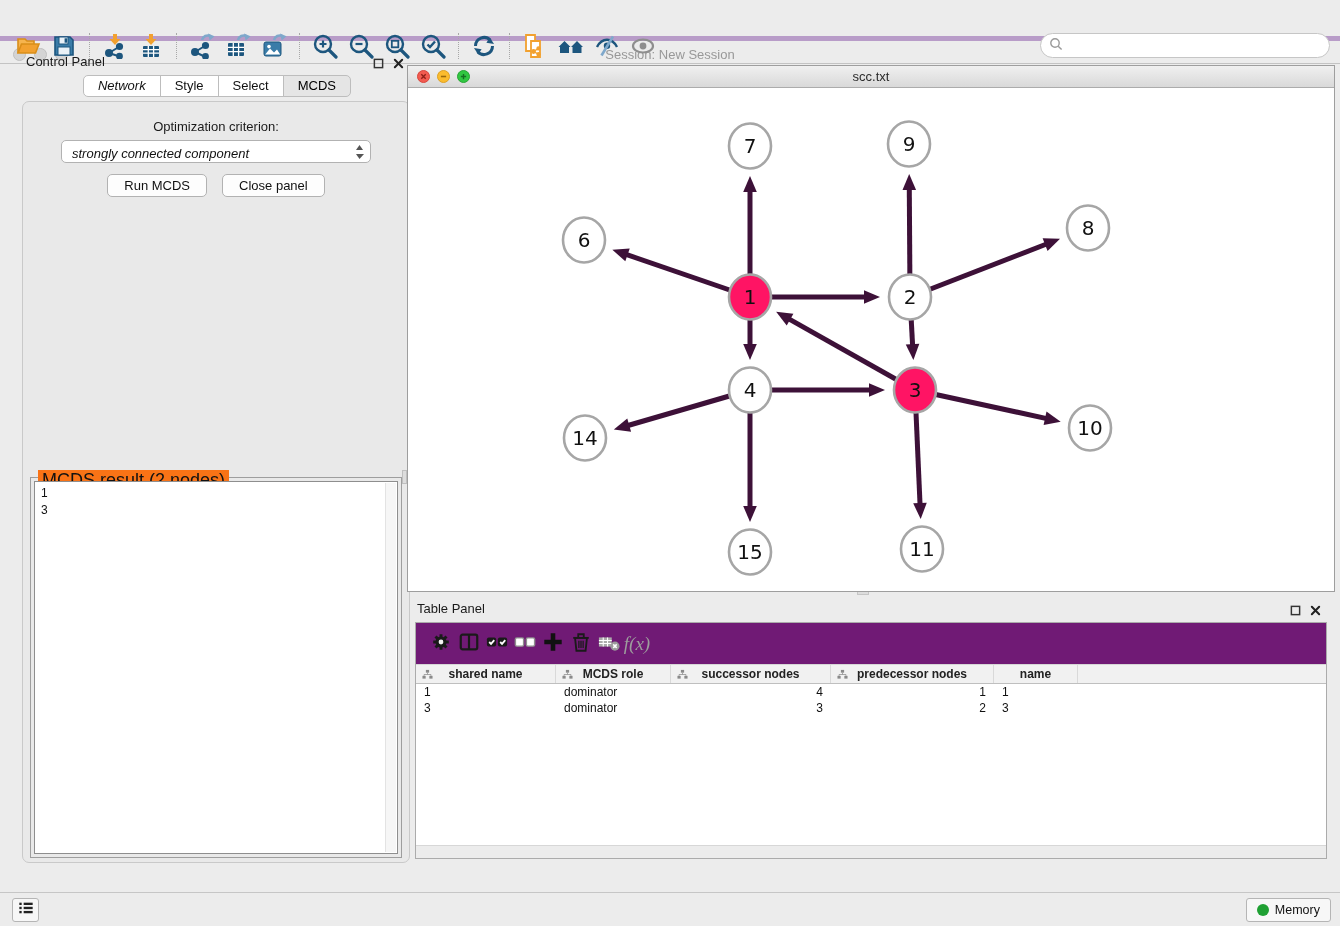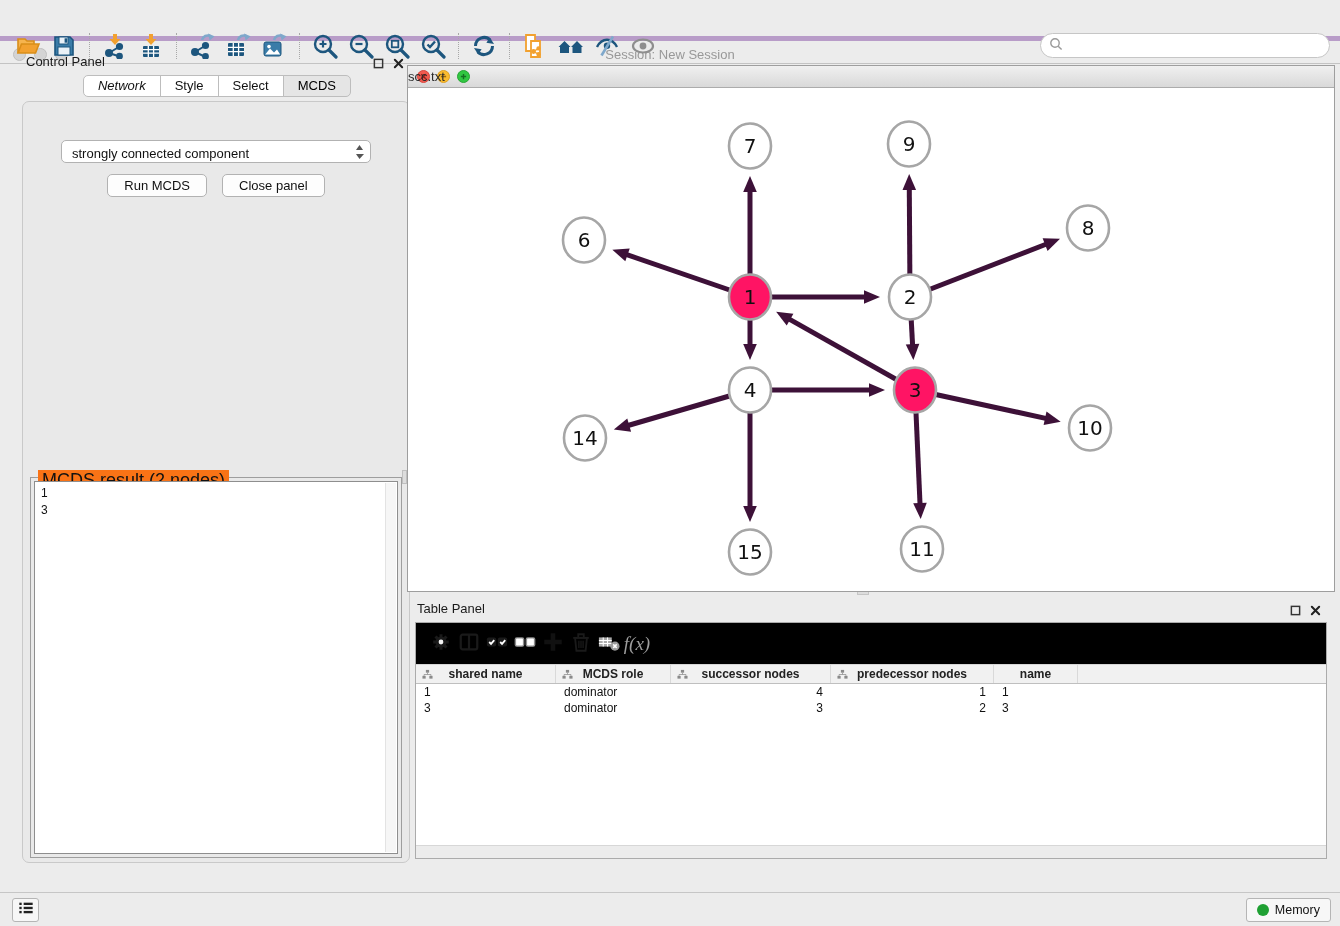--- a/index.html
+++ b/index.html
@@ -30,49 +30,49 @@
   .panel-header { position:relative; height:27px; }
   .panel-header .panel-title { position:absolute; left:10px; top:6px; font-size:13px; color:#1A1A1A; }
   .panel-header .win-icons { position:absolute; right:14px; top:7px; display:flex; gap:9px; }
   .tabs-row { display:flex; justify-content:center; position:relative; z-index:2; }
   .tab { height:22px; line-height:20px; padding:0 14px; background:#FFFFFF; border:1px solid #BDBDBD; font-size:13px; color:#111; margin-left:-1px; cursor:default; }
   .tab:first-child { border-radius:5px 0 0 5px; margin-left:0;font-style:italic; }
   .tab:last-child { border-radius:0 5px 5px 0; }
   .tab.selected { background:#E5E5E5; color:#000000; }
   .cp-content { position:absolute; top:53px; left:6px; right:8px; bottom:12px; background:#E9E9E9; border:1px solid #C9C9C9; border-radius:7px; }
   .opt-label { position:absolute; top:17px; left:0; right:0; text-align:center; font-size:13px; color:#1A1A1A; }
-  .cp-select { position:absolute; top:38px; left:38px; width:310px; height:23px; background:#fff; border:1px solid #B2B2B2; border-radius:5px; display:flex; align-items:center; padding:4px 6px 0 10px; font-size:13px; color:#111; }
+  .cp-select { position:absolute; top:38px; left:38px; width:310px; height:23px; background:#fff; border:1px solid #B2B2B2; border-radius:5px; display:flex; align-items:center; padding:4px 6px 0 10px; font-size:13px; color:#111;font-style:italic; }
   .cp-select .sel-text { flex:1; }
   .cp-buttons { position:absolute; top:72px; left:0; right:0; display:flex; justify-content:center; gap:15px; }
   .btn { height:23px; padding:0 16px; background:#FDFDFD; border:1px solid #B2B2B2; border-radius:5px; font-size:13px; color:#111; line-height:21px; cursor:default; }
   .result-group { position:absolute; left:7px; right:7px; top:375px; bottom:4px; border:1px solid #9E9E9E; }
   .result-title { position:absolute; top:-8px; left:7px; background:#f97316; padding:0 4px; font-size:18px; color:#111; }
   .result-area { position:absolute; inset:3px; background:#fff; border:1px solid #8E8E8E; font-size:12px; color:#111; padding:3px 0 0 6px; overflow:hidden; }
   .result-area .scrolltrack { position:absolute; top:1px; bottom:1px; right:1px; width:11px; background:#F6F6F6; border-left:1px solid #E3E3E3; }
   .rline { line-height:17px; }
   
   .grip-v { position:absolute; left:402px; top:65px; width:5px; height:527px; }
   .grip-v i { position:absolute; top:405px; left:0; width:5px; height:14px; background:#DDD; border:1px solid #BFBFBF; display:block; }
   .grip-h { position:absolute; left:407px; top:591px; width:928px; height:4px; }
   .grip-h i { position:absolute; left:450px; top:0; width:12px; height:4px; background:#DDD; border:1px solid #C6C6C6; display:block; }
   
   .net-window { position:absolute; left:407px; top:65px; width:928px; height:527px; border:1px solid #9E9E9E; background:#fff; }
   .net-titlebar { position:relative; height:22px; background:linear-gradient(#F0F0F0,#D9D9D9); border-bottom:1px solid #ACACAC; }
-  .net-title { position:absolute; left:0; right:0; top:3px; text-align:left; font-size:13px; color:#2B2B2B; }
+  .net-title { position:absolute; left:0; right:0; top:3px; text-align:center; font-size:13px; color:#2B2B2B; }
   .lights { position:absolute; left:9px; top:4px; display:flex; gap:7px; }
   .light { width:13px; height:13px; border-radius:50%; display:flex; align-items:center; justify-content:center; }
   .light svg { display:block; }
   .light.red { background:#F25B50; border:1px solid #D8453C; }
   .light.yellow { background:#FBBC2E; border:1px solid #DEA123; }
   .light.green { background:#31C742; border:1px solid #27A534; }
   .net-canvas { position:absolute; left:0; right:0; top:22px; bottom:0; background:#fff; }
   
   .table-panel { position:absolute; left:407px; top:595px; width:928px; height:293px; }
   .tp-container { position:absolute; left:8px; right:8px; top:27px; height:237px; background:#fff; border:1px solid #ABABAB; overflow:hidden; }
-  .tp-toolbar { height:41px; background:#000000; display:flex; align-items:center; padding-left:13px; gap:4px; }
+  .tp-toolbar { height:41px; background:#701a75; display:flex; align-items:center; padding-left:13px; gap:4px; }
   .tico { width:24px; height:24px; display:flex; align-items:center; justify-content:center; }
   .fx { font-family:"Liberation Serif", serif; font-style:italic; font-size:19px; color:#9D9D9D; }
   .tp-header { display:flex; height:20px; background:#F1F1F1; border-top:1px solid #D6D6D6; border-bottom:1px solid #BFBFBF;font-weight:bold; }
   .th { position:relative; height:100%; border-right:1px solid #D9D9D9; font-size:12px; color:#222; display:flex; align-items:center; justify-content:center; }
   .th .hicon { position:absolute; left:6px; top:4px; }
   .tr { display:flex; height:16px; }
   .td { font-size:12px; color:#111; padding:0 8px; line-height:16px; white-space:nowrap; overflow:hidden; }
   .tp-scrollstrip { position:absolute; left:0; right:0; bottom:0; height:13px; background:#ECECEC; border-top:1px solid #D7D7D7; }
   .tp-tabs { position:absolute; left:0; right:0; bottom:2px; display:flex; justify-content:center; }
   
@@ -290,20 +290,21 @@
           </svg></span>
     </div>
   </div>
   <div class="tabs-row">
       <div class="tab">Network</div>
       <div class="tab">Style</div>
       <div class="tab">Select</div>
       <div class="tab selected">MCDS</div>
     </div>
   <div class="cp-content">
+    <div class="opt-label">Optimization criterion:</div>
     <div class="cp-select">
       <span class="sel-text">strongly connected component</span>
       <span><svg width="9" height="16" viewBox="0 0 9 16">
             <path d="M4.5 1L8 6H1z" fill="#555"></path>
             <path d="M4.5 15L1 10h8z" fill="#555"></path>
           </svg></span>
     </div>
     <div class="cp-buttons">
       <div class="btn">Run MCDS</div>
       <div class="btn">Close panel</div>

